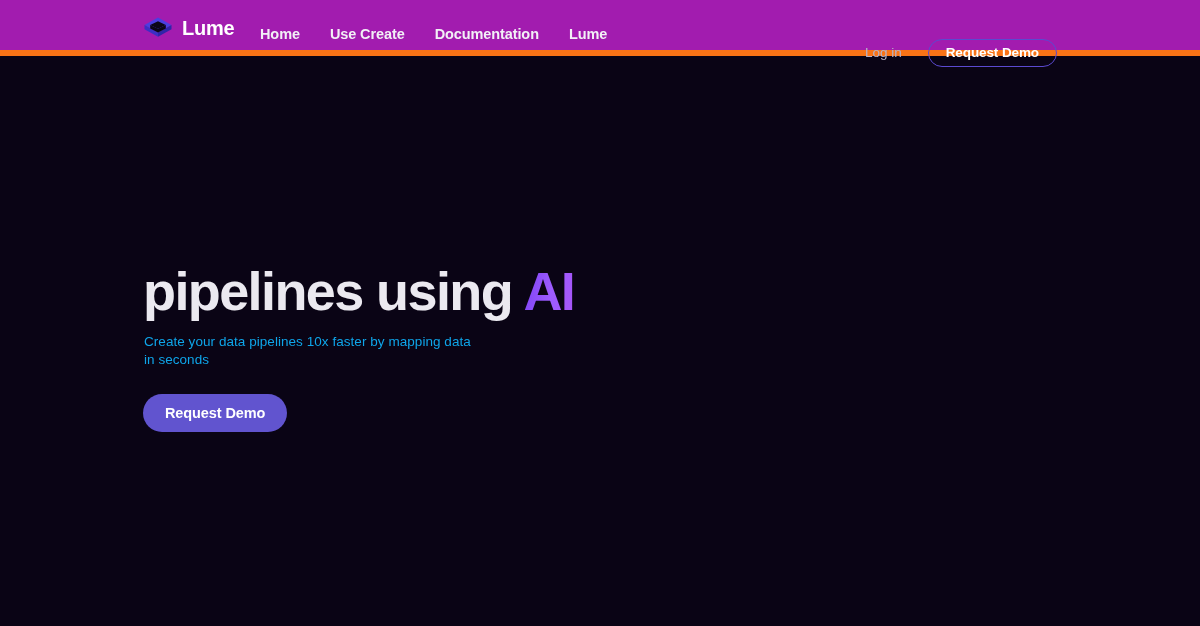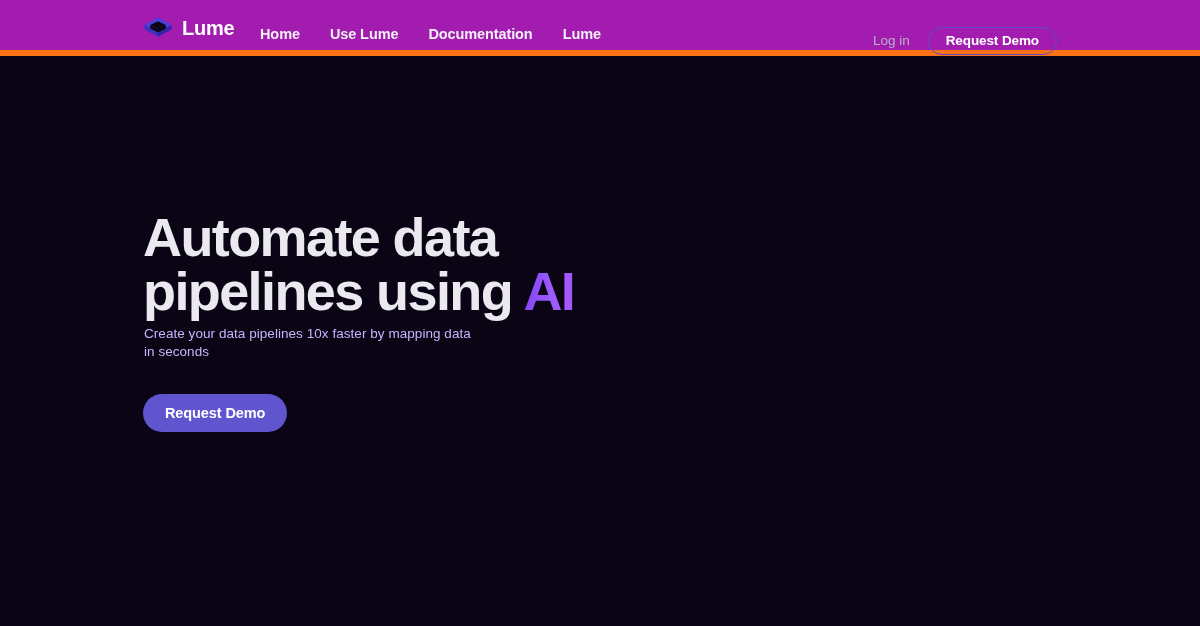--- a/index.html
+++ b/index.html
@@ -39,22 +39,22 @@
     position:absolute; left:260px; top:0; height:68px;
     display:flex; align-items:center; gap:30px;
   }
   .nav-link {
     color:#f2f0f6; font-size:14.5px; font-weight:bold;
     letter-spacing:-0.1px; text-decoration:none; white-space:nowrap;
     cursor:pointer;
   }
 
   .header-right {
-    position:absolute; right:143px; top:4px; height:73px;
-    display:flex; align-items:center; gap:18px;
+    position:absolute; right:143px; top:16px; height:73px;
+    display:flex; align-items:center; gap:26px;
   }
   .login-link {
     color:#b9b3c6; font-size:13.5px; font-weight:normal;
     text-decoration:none; white-space:nowrap; cursor:pointer;
   }
   .demo-outline {
     display:flex; align-items:center; justify-content:center;
     height:28px; padding:0 17px;
     border:1px solid #5b4ad0; border-radius:999px;
     background:transparent; color:#ffffff;
@@ -73,23 +73,23 @@
     letter-spacing:-1.6px; color:#ebe9f0;
     white-space:pre-line;
   }
   .headline .ai {
     background-image:linear-gradient(100deg,#7b3ff2 0%,#9d5cff 55%,#a855f7 100%);
     -webkit-background-clip:text; background-clip:text;
     -webkit-text-fill-color:transparent; color:#9d5cff;
   }
 
   .subhead {
-    position:absolute; left:1px; top:269px;
+    position:absolute; left:1px; top:277px;
     font-size:13.5px; font-weight:normal; line-height:1.30;
-    color:#c4b5fd; white-space:pre-line; letter-spacing:0.05px;
+    color:#0ea5e9; white-space:pre-line; letter-spacing:0.05px;
   }
 
   .cta-button {
     position:absolute; left:143px; top:338px;
     display:flex; align-items:center; justify-content:center;
     height:38px; padding:0 22px;
     background:#6154cf; border:none; border-radius:999px;
     color:#ffffff; font-size:14.5px; font-weight:bold;
     font-family:inherit; letter-spacing:-0.1px;
     white-space:nowrap; cursor:pointer;
@@ -117,37 +117,37 @@
           <polygon points="28.5,9 28.5,13.2 15,20.7 15,16.5" fill="#2f25a8"></polygon>
           <polygon points="7.2,9 7.2,12.6 15,16.4 15,12.8" fill="#0b0616"></polygon>
           <polygon points="22.8,9 22.8,12.6 15,16.4 15,12.8" fill="#0b0616"></polygon>
         </svg>
       </span>
       <span class="brand-name">Lume</span>
     </a>
 
     <nav class="nav-links">
       <a class="nav-link" href="#">Home</a>
-      <a class="nav-link" href="#">Use Lume</a>
+      <a class="nav-link" href="#">Use Create</a>
       <a class="nav-link" href="#">Documentation</a>
       <a class="nav-link" href="#">Lume</a>
     </nav>
 
     <div class="header-right">
       <a class="login-link" href="#">Log in</a>
       <button class="demo-outline" type="button">Request Demo</button>
     </div>
 
   </header>
 
   <section id="hero">
 
     <div class="hero-inner">
 
-      <h1 class="headline"><span>Automate data</span><br><span>pipelines using </span><span class="ai">AI</span></h1>
+      <h1 class="headline"><br><span>pipelines using </span><span class="ai">AI</span></h1>
 
       <p class="subhead">Create your data pipelines 10x faster by mapping data
 in seconds</p>
 
     </div>
 
     <button class="cta-button" type="button">Request Demo</button>
 
 
   </section>

